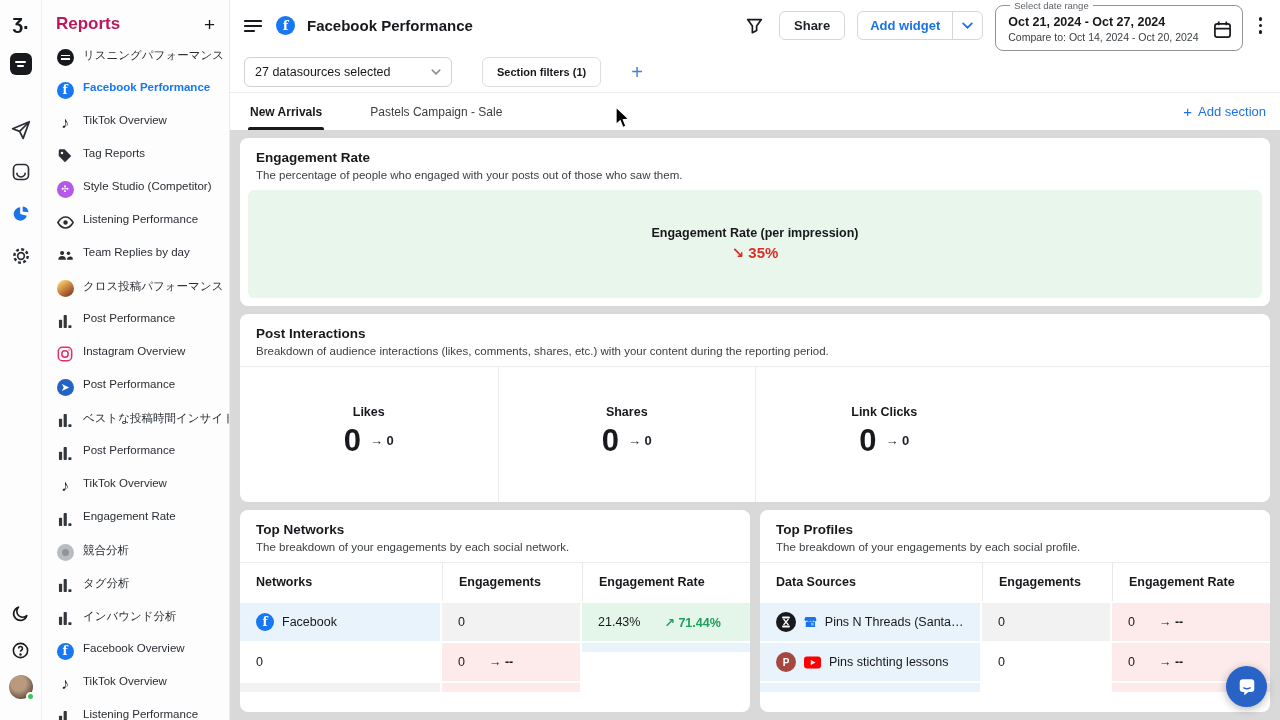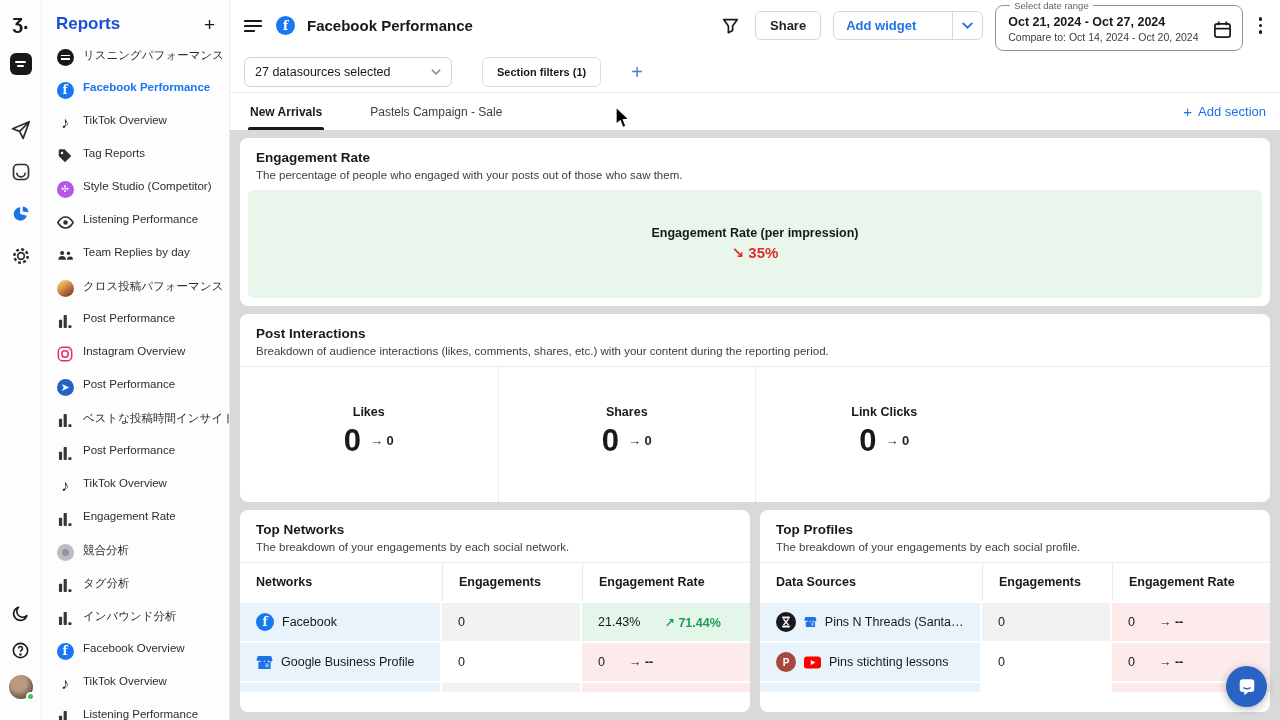--- a/index.html
+++ b/index.html
@@ -15,21 +15,21 @@
   .rail-bottom .rail-btn { margin-bottom:9px; }
   .dark-square { width:22px; height:22px; background:#17191c; border-radius:6px; display:flex; flex-direction:column; align-items:center; justify-content:center; gap:2px; }
   .dark-square i { display:block; width:11px; height:2px; background:#fff; border-radius:1px; }
   .dark-square i:last-child { width:7px; }
   .avatar { width:24px; height:24px; border-radius:50%; background:radial-gradient(circle at 40% 35%, #b99a7e 0 35%, #6f5b4c 70%, #403530); position:relative; }
   .avatar .status { position:absolute; right:-2px; bottom:-2px; width:9px; height:9px; border-radius:50%; background:#34c759; border:2px solid #fff; }
 
   
   .sidebar { width:188px; background:#fdfdfd; border-right:1px solid #ececec; flex-shrink:0; padding:14px 0 0 0; overflow:hidden; }
   .sb-head { display:flex; align-items:center; justify-content:space-between; padding:0 14px 14px 14px; }
-  .sb-title { font-size:17px; font-weight:700; color:#1d4ed8; }
+  .sb-title { font-size:17px; font-weight:700; color:#be185d; }
   .sb-plus { background:none; border:none; font-size:19px; color:#17191c; cursor:pointer; line-height:1; }
   .sb-list { list-style:none; }
   .sb-item { display:flex; align-items:flex-start; gap:9px; height:33px; padding:0 14px; cursor:pointer; font-size:11.5px; color:#2a2e33; white-space:nowrap; }
   .sb-item.active { color:#1877f2; font-weight:700; }
   .si { width:18px; height:18px; flex-shrink:0; display:flex; align-items:center; justify-content:center; }
   .fb-circle { width:17px; height:17px; border-radius:50%; background:#1877f2; color:#fff; font-weight:700; font-size:12px; display:flex; align-items:center; justify-content:center; font-family:"DejaVu Serif",serif; }
   .note { font-size:16px; color:#17191c; line-height:1; }
   .circle { border-radius:50%; }
   .c-dark { width:17px; height:17px; background:#17191c; display:flex; flex-direction:column; gap:2px; align-items:center; justify-content:center; }
   .c-dark i { width:9px; height:1.5px; background:#fff; display:block; }
@@ -40,21 +40,21 @@
   .c-gray i { width:7px; height:7px; border-radius:50%; background:#8f959b; display:block; }
 
   
   .main { flex:1; display:flex; flex-direction:column; min-width:0; }
   .topbar { height:51px; display:flex; align-items:center; padding:0 14px 0 10px; background:#fff; }
   .tb-left { display:flex; align-items:center; gap:10px; }
   .icon-btn { background:none; border:none; cursor:pointer; display:flex; align-items:center; justify-content:center; padding:4px; }
   .page-title { font-size:15px; font-weight:700; color:#17191c; margin-left:2px; }
   .tb-right { margin-left:auto; display:flex; align-items:center; gap:12px; }
   .btn { border:1px solid #d5d7da; background:#fff; border-radius:6px; font-size:13px; font-weight:600; color:#1d2129; padding:6px 14px; cursor:pointer; }
-  .split { display:flex; align-items:stretch; border:1px solid #d5d7da; border-radius:6px; overflow:hidden;gap:24px; }
+  .split { display:flex; align-items:stretch; border:1px solid #d5d7da; border-radius:6px; overflow:hidden; }
   .split .main-part { background:none; border:none; color:#1a73e8; font-size:13px; font-weight:600; padding:6px 12px; cursor:pointer; }
   .split .chev-part { background:none; border:none; border-left:1px solid #d5d7da; padding:0 9px; cursor:pointer; display:flex; align-items:center; }
   .datebox { border:1px solid #8f9398; border-radius:8px; padding:3px 10px 5px 12px; display:flex; align-items:center; gap:14px; position:relative; background:#fff; cursor:pointer; }
   .datebox legend { font-size:9.5px; color:#5f6368; padding:0 4px; margin-left:2px; }
   .date-main { font-size:12.5px; font-weight:600; color:#17191c; line-height:1.35; }
   .date-sub { font-size:10.5px; color:#3c4043; line-height:1.3; }
   .kebab { display:flex; flex-direction:column; gap:3px; }
   .kebab i { width:3.5px; height:3.5px; border-radius:50%; background:#17191c; display:block; }
 
   
@@ -490,28 +490,20 @@
               </div>
             <div class="td bg-gray">
                 <span>0</span>
               </div>
             <div class="td bg-green">
                 <span>21.43%</span>
                 <span class="gap-lg"></span>
                 <span class="up" style="font-weight:600;"><span>↗</span> <span>71.44%</span></span>
               </div>
 
-            <div class="td bg-blue">
-                <svg width="17" height="17" viewBox="0 0 18 18">
-                  <path d="M2 2 h14 l1.5 4 a2.2 2.2 0 0 1 -4.3 .6 a2.2 2.2 0 0 1 -4.4 0 a2.2 2.2 0 0 1 -4.4 0 A2.2 2.2 0 0 1 .5 6 Z" fill="#1a73e8"></path>
-                  <path d="M2.5 8.5 h13 V16 h-13 Z" fill="#1a73e8"></path>
-                  <rect x="10" y="10" width="3.5" height="4" fill="#8ab4f8"></rect>
-                </svg>
-                <span>Google Business Profile</span>
-              </div>
             <div class="td bg-white">
                 <span>0</span>
               </div>
             <div class="td bg-pink">
                 <span>0</span>
                 <span class="gap-lg"></span>
                 <span style="font-weight:600;"><span>→</span> <span>--</span></span>
               </div>
 
             <div class="td bg-blue partial"></div>

